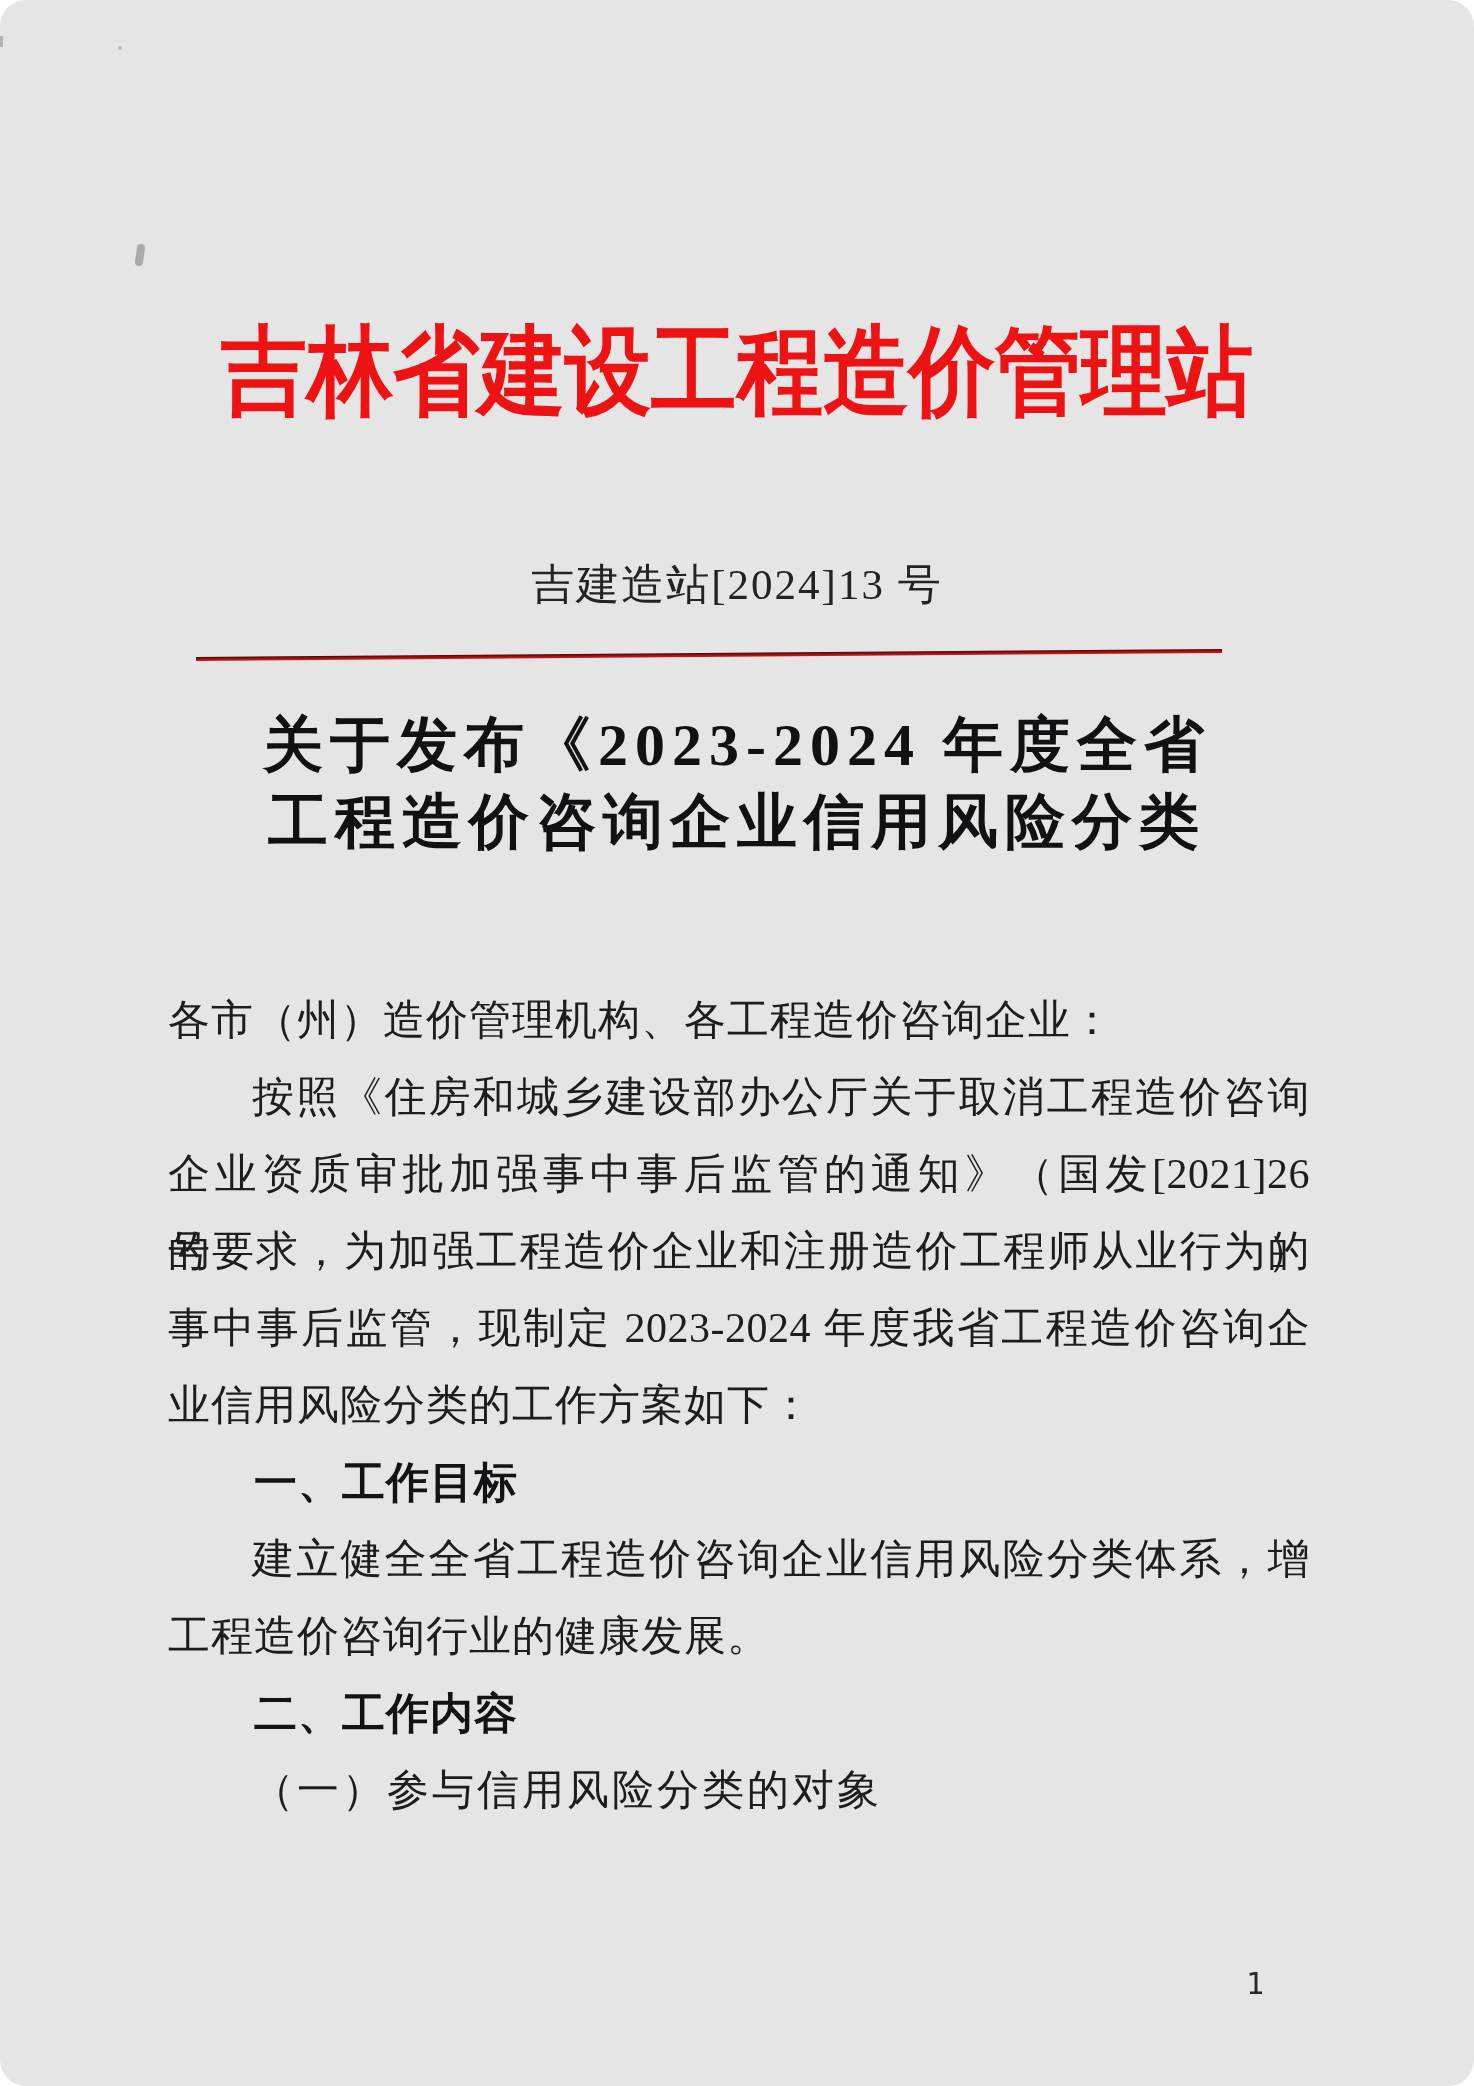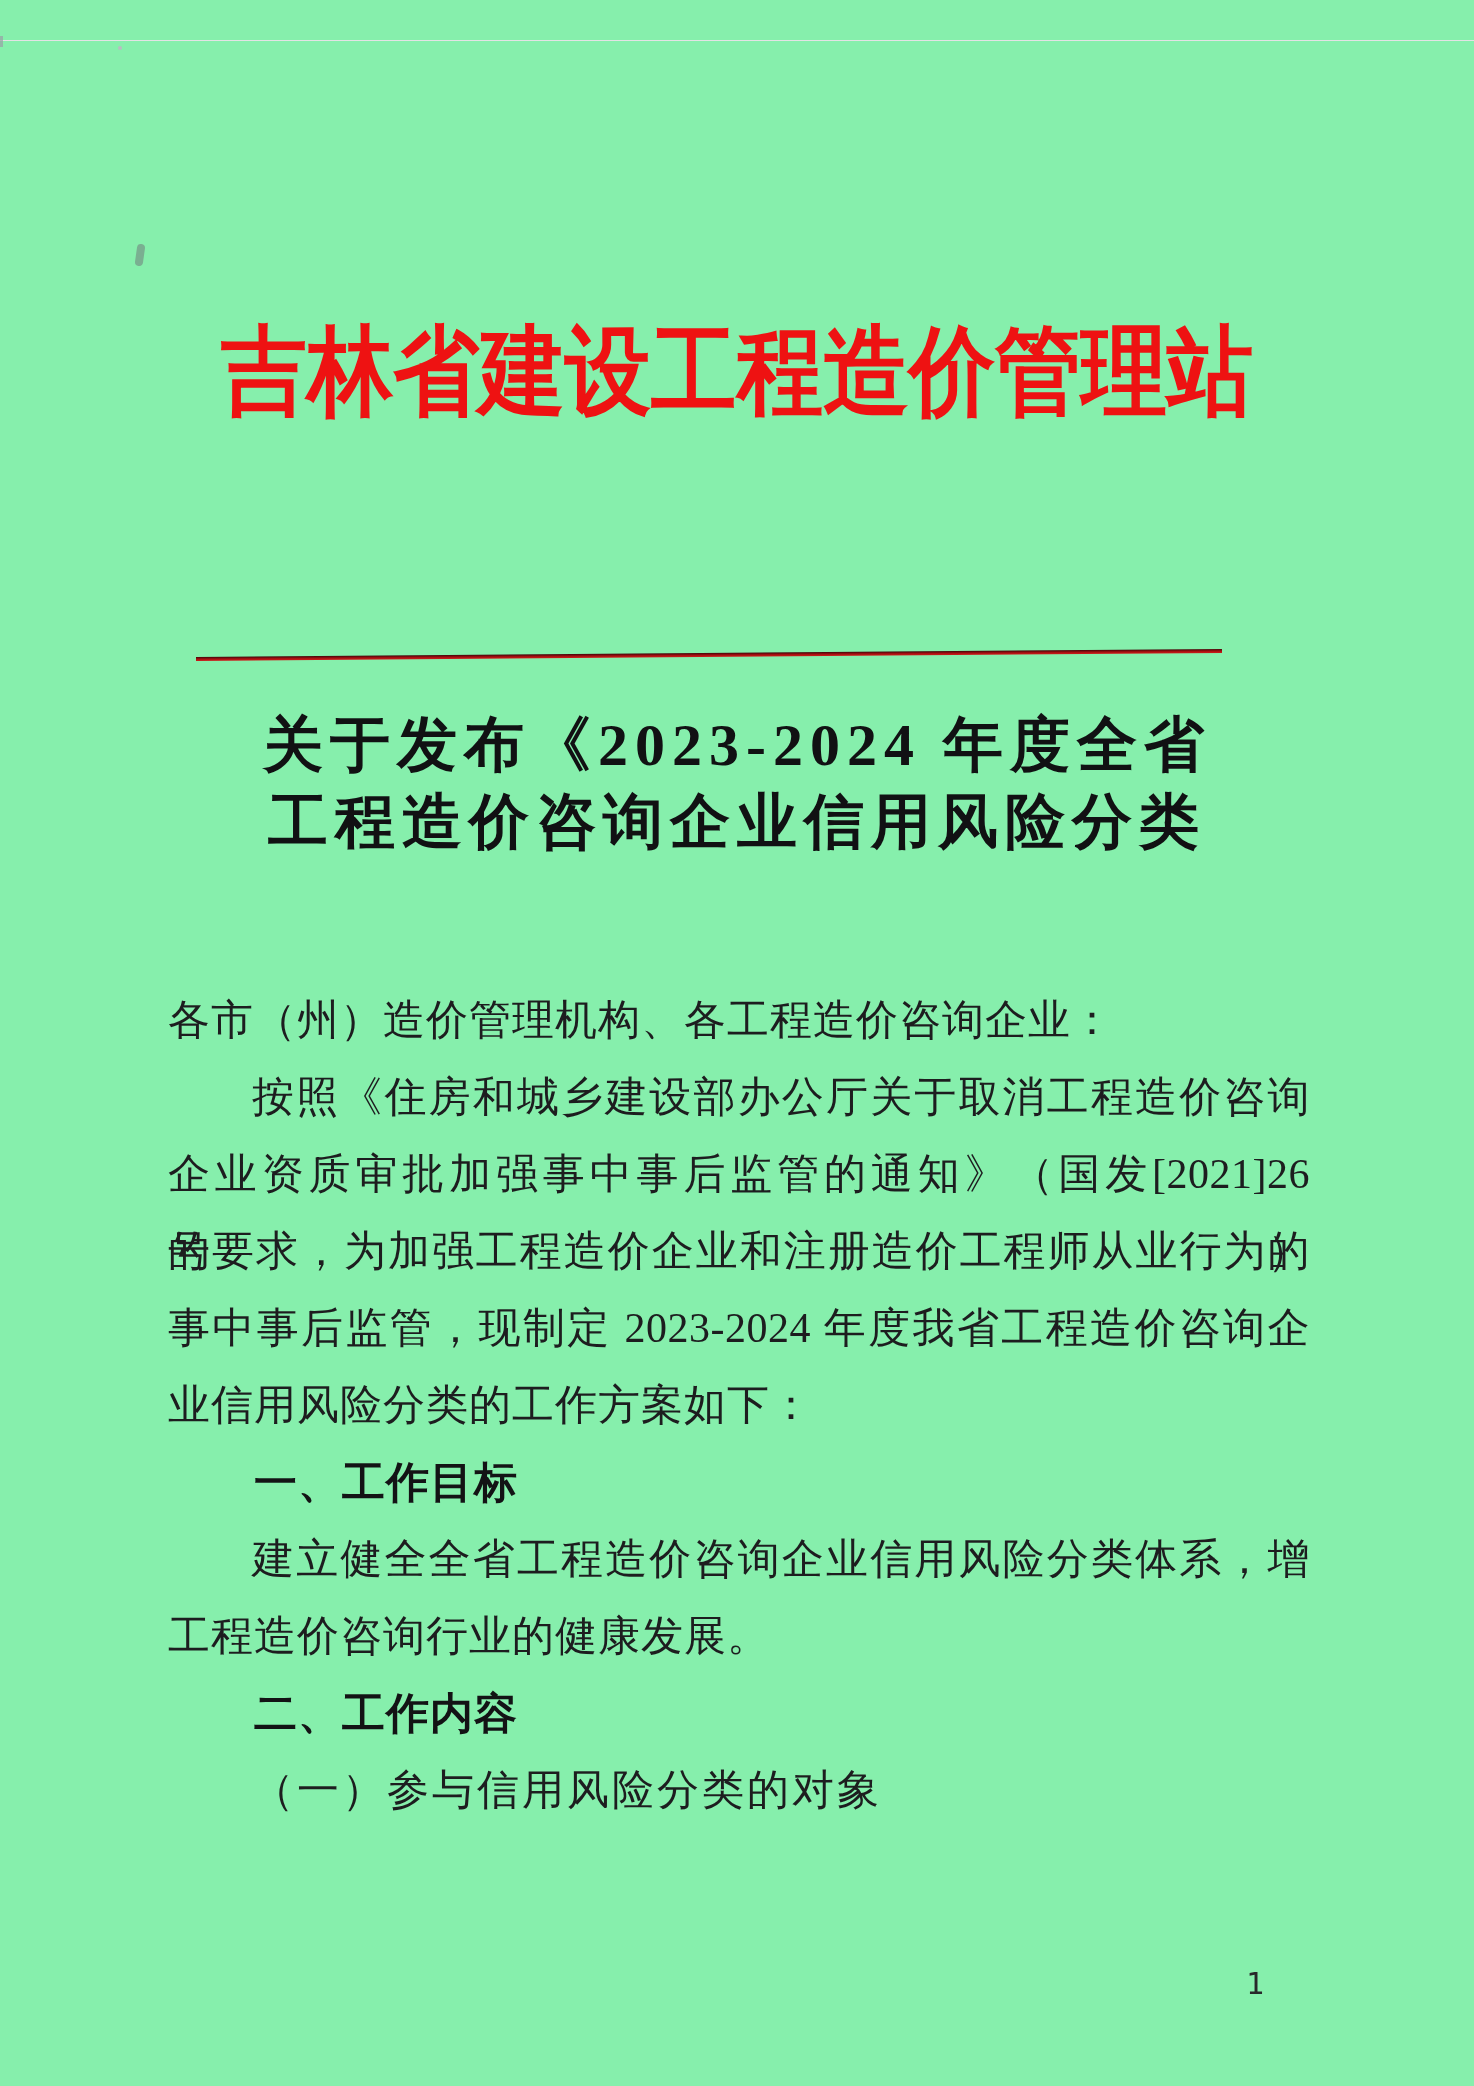--- a/index.html
+++ b/index.html
@@ -4,24 +4,25 @@
 <style>
   html, body {
     margin: 0;
     padding: 0;
     background: #ffffff;
   }
   .page {
     position: relative;
     width: 1474px;
     height: 2086px;
-    background: #86efac;
+    background: #e5e5e5;
     overflow: hidden;
     font-family: "Liberation Serif", serif;
     color: var(--text, #1d1d1f);
+    border-radius: 26px;
   }
 
   
   .scan-line-top {
     position: absolute;
     left: 0; right: 0;
     top: 40px;
     height: 1px;
     background: #e3e3e5;
   }
@@ -146,20 +147,21 @@
 
 <div class="page">
 
   <div class="scan-line-top"></div>
   <div class="scan-tick"></div>
   <div class="scan-dot"></div>
   <div class="scan-smudge"></div>
 
   <div class="agency-title">吉林省建设工程造价管理站</div>
 
+  <div class="doc-number">吉建造站[2024]13 号</div>
 
   <div class="red-divider"></div>
 
   <h1 class="doc-title">
     <span>关于发布《2023-2024 年度全省</span><br>
     <span>工程造价咨询企业信用风险分类</span><br>
   </h1>
 
   <div class="body-block">
     <div class="line">各市（州）造价管理机构、各工程造价咨询企业：</div>

